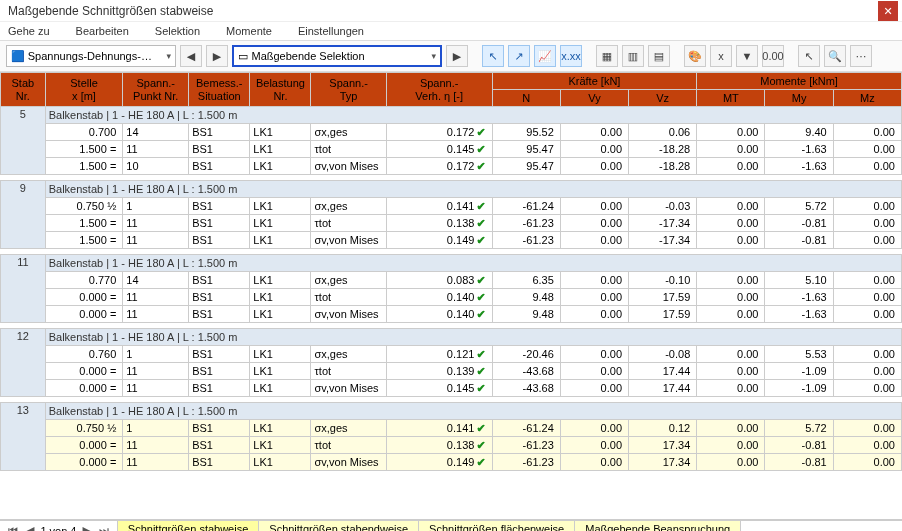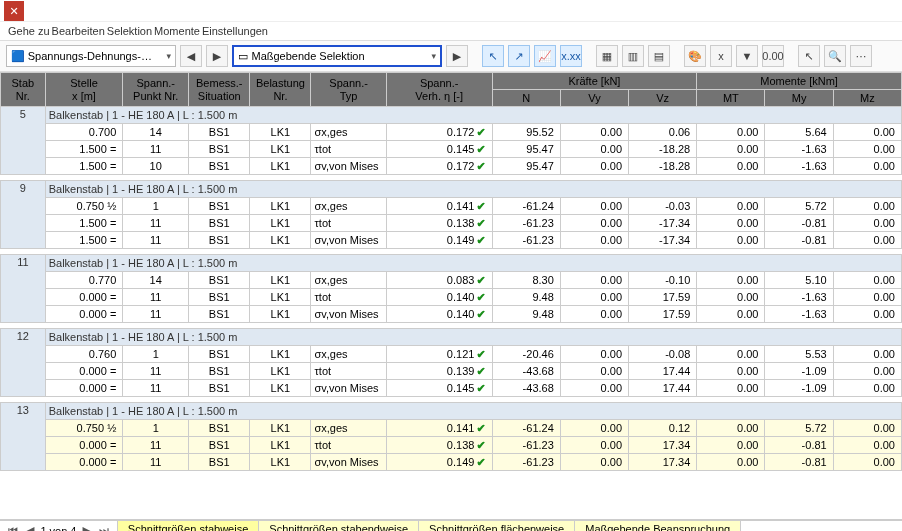--- a/index.html
+++ b/index.html
@@ -1,51 +1,52 @@
 <!DOCTYPE html>
 <html><head>
 <meta charset="utf-8">
 <style>
 * { box-sizing: border-box; margin: 0; padding: 0; }
 body { font-family: "Segoe UI", Tahoma, sans-serif; font-size: 11px; background: #fff; width: 902px; height: 531px; overflow: hidden; position: relative; }
 .titlebar { display: flex; align-items: center; height: 22px; padding: 0 4px; background: #fff; border-bottom: 1px solid #eee; }
 .titlebar .title { flex: 1; font-size: 12px; color: #333; padding-left: 4px; }
 .close-btn { width: 20px; height: 20px; background: #c0392b; color: #fff; text-align: center; line-height: 20px; font-size: 11px; cursor: pointer; }
-.menubar { display: flex; gap: 2px; padding: 3px 8px; font-size: 11px; color: #333; border-bottom: 1px solid #ddd; }
+.menubar { display: flex; gap: 26px; padding: 3px 8px; font-size: 11px; color: #333; border-bottom: 1px solid #ddd; }
 .menubar span { cursor: pointer; }
 .toolbar { display: flex; align-items: center; gap: 4px; padding: 4px 6px; border-bottom: 1px solid #ddd; background: #fafafa; }
 .dropdown { display: inline-flex; align-items: center; border: 1px solid #bbb; background: #fff; height: 22px; padding: 0 4px; cursor: pointer; }
 .dropdown.combo1 { width: 170px; }
 .dropdown.combo2 { width: 210px; border: 2px solid #1e4fcf; }
 .dropdown .chev { margin-left: auto; color: #555; font-size: 9px; }
 .tb-btn { width: 22px; height: 22px; border: 1px solid #ccc; background: #f5f5f5; display: inline-flex; align-items: center; justify-content: center; font-size: 11px; color: #444; cursor: pointer; }
 .tb-btn.blue { background: #dfefff; border-color: #9cc6f0; color: #1a5aa8; }
 .tb-sep { width: 6px; }
 .table-wrap { height: 448px; overflow: auto; border-bottom: 1px solid #ccc; }
 table { border-collapse: collapse; width: 100%; table-layout: fixed; }
 th, td { border: 1px solid #ccc; padding: 1px 3px; font-size: 11px; height: 17px; white-space: nowrap; overflow: hidden; }
-th { background: #737373; font-weight: normal; text-align: center; }
+th { background: #c2410c; font-weight: normal; text-align: center; }
 th.two-line { height: 30px; line-height: 13px; }
 td.num { text-align: right; padding-right: 6px; }
-td.ctr { text-align: center; }
+td.ctr { }
 .group-row td { background: #dfe8f2; font-weight: normal; color: #333; }
 .stab-cell { background: #eee; text-align: center; vertical-align: top; font-weight: bold; }
 .hl-row td { background: #fffde0; }
 .chk { color: #1a8f1a; font-weight: bold; margin-left: 2px; }
 .footer { display: flex; align-items: stretch; height: 20px; border-top: 1px solid #ccc; font-size: 11px; }
 .pager { display: flex; align-items: center; gap: 4px; padding: 0 6px; border-right: 1px solid #ccc; }
 .pager span.btn { cursor:pointer; color:#555; padding: 0 2px; }
 .ftab { padding: 2px 10px; border-right: 1px solid #ccc; background: #ffffc8; cursor: pointer; }
 .ftab.active { background: #ffffa0; }
 .col-stab{width:38px}.col-stelle{width:66px}.col-punkt{width:56px}.col-bemess{width:52px}.col-bel{width:52px}.col-typ{width:64px}.col-verh{width:90px}.col-val{width:58px}
 </style>
 </head>
 <body>
 
 <div class="titlebar">
+  <span class="title">Maßgebende Schnittgrößen stabweise</span>
   <span class="close-btn">✕</span>
 </div>
 
 <div class="menubar">
   <span>Gehe zu</span>
   <span>Bearbeiten</span>
   <span>Selektion</span>
   <span>Momente</span>
   <span>Einstellungen</span>
 </div>
@@ -131,21 +132,21 @@
       <td class="num">0.700</td>
       <td class="ctr">14</td>
       <td class="ctr">BS1</td>
       <td class="ctr">LK1</td>
       <td>σx,ges</td>
       <td class="num">0.172<span class="chk">✔</span></td>
       <td class="num">95.52</td>
       <td class="num">0.00</td>
       <td class="num">0.06</td>
       <td class="num">0.00</td>
-      <td class="num">5.64</td>
+      <td class="num">9.40</td>
       <td class="num">0.00</td>
         </tr>
         <tr>
       <td class="num">1.500 =</td>
       <td class="ctr">11</td>
       <td class="ctr">BS1</td>
       <td class="ctr">LK1</td>
       <td>τtot</td>
       <td class="num">0.145<span class="chk">✔</span></td>
       <td class="num">95.47</td>
@@ -225,21 +226,21 @@
           <td class="stab-cell" rowspan="4">11</td>
           <td colspan="12">Balkenstab | 1 - HE 180 A | L : 1.500 m</td>
         </tr>
         <tr>
       <td class="num">0.770</td>
       <td class="ctr">14</td>
       <td class="ctr">BS1</td>
       <td class="ctr">LK1</td>
       <td>σx,ges</td>
       <td class="num">0.083<span class="chk">✔</span></td>
-      <td class="num">8.30</td>
+      <td class="num">6.35</td>
       <td class="num">0.00</td>
       <td class="num">-0.10</td>
       <td class="num">0.00</td>
       <td class="num">5.10</td>
       <td class="num">0.00</td>
         </tr>
         <tr>
       <td class="num">0.000 =</td>
       <td class="ctr">11</td>
       <td class="ctr">BS1</td>

